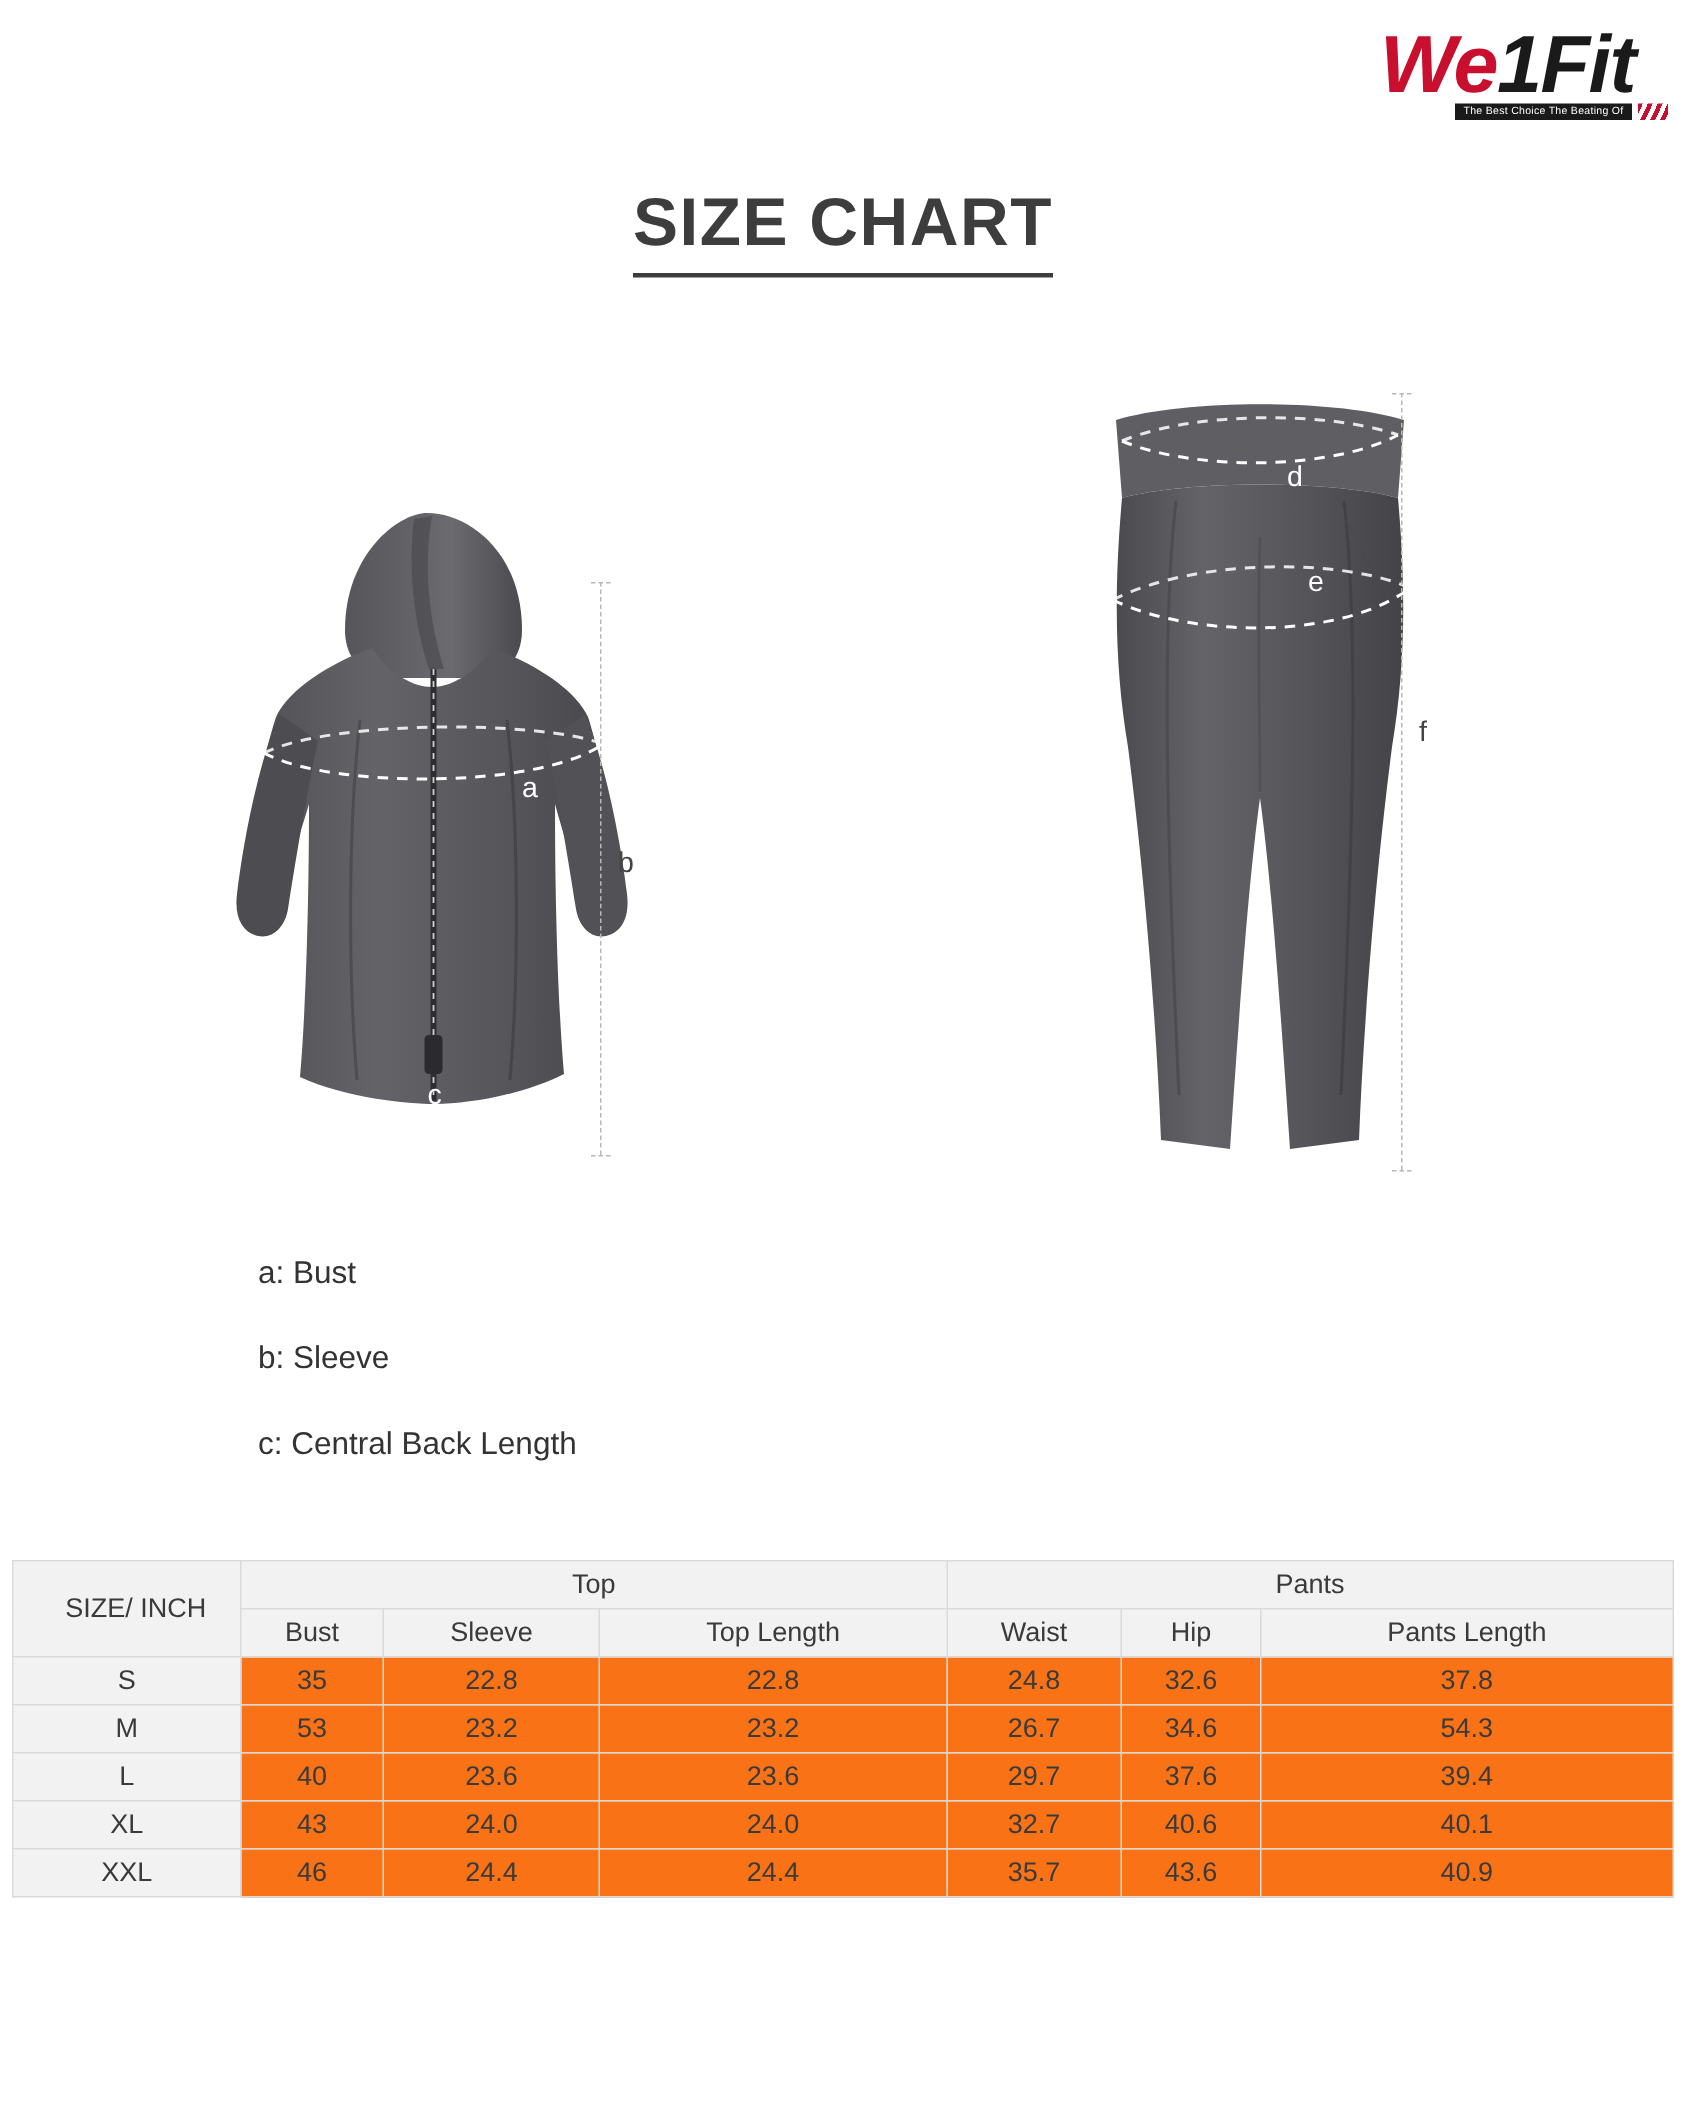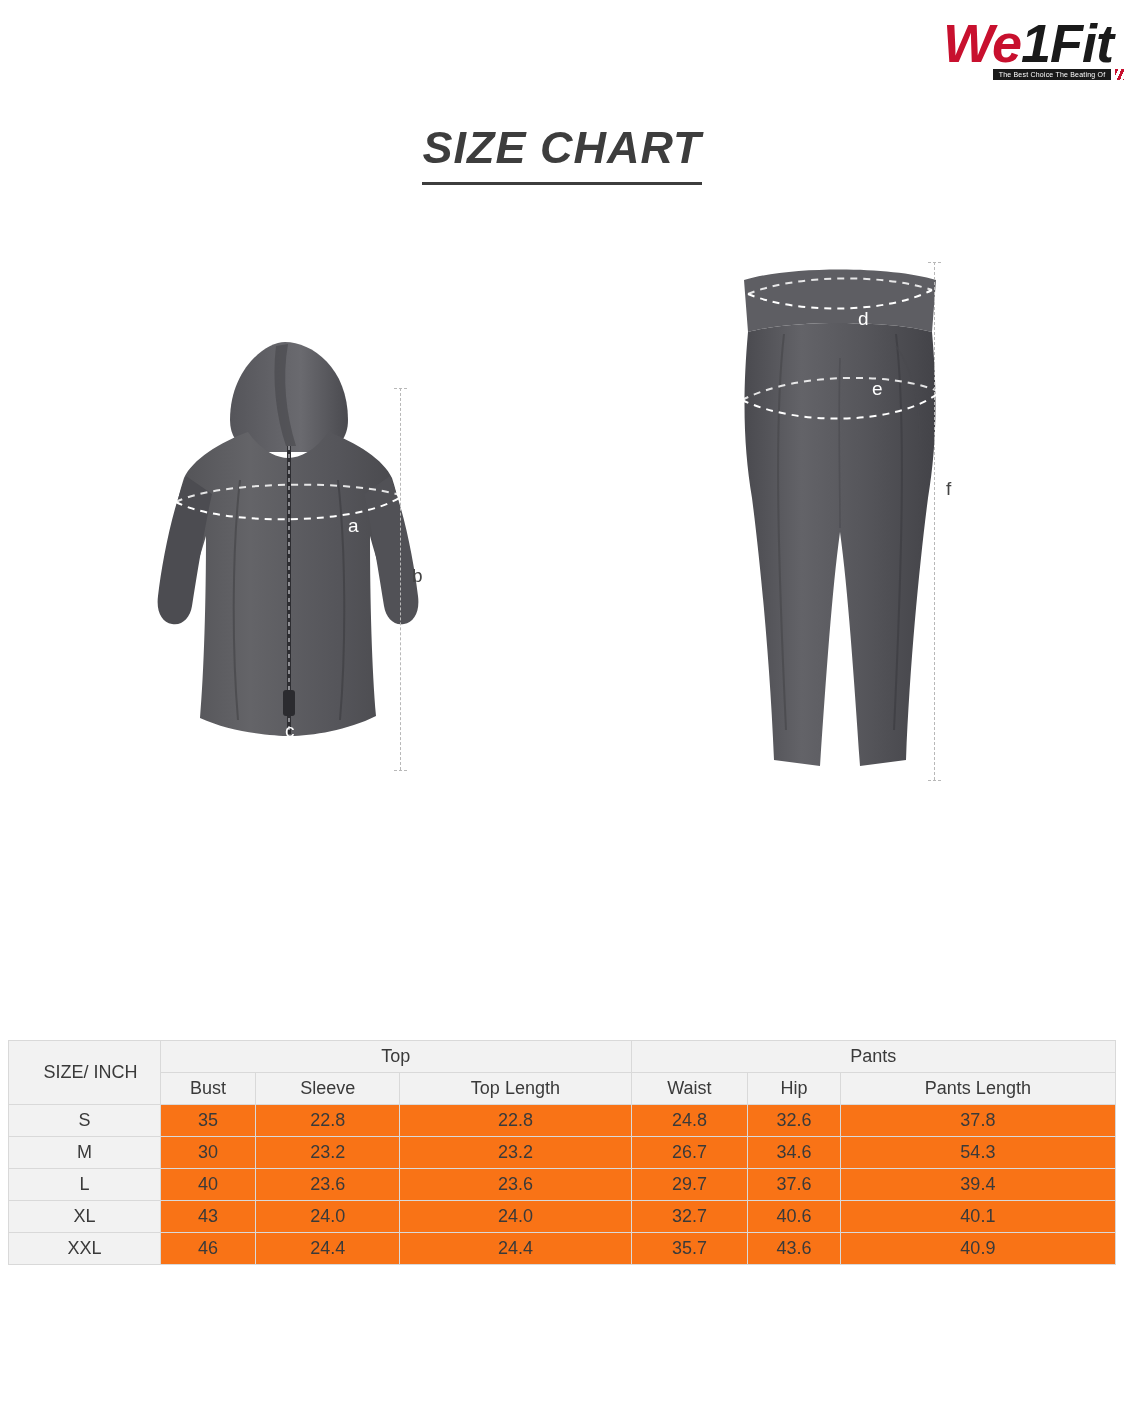--- a/index.html
+++ b/index.html
@@ -13,21 +13,21 @@
     width: 1124px;
     height: 1412px;
     background: #ffffff;
     overflow: hidden;
   }
 
   
   .logo {
     position: absolute;
     top: 14px;
-    right: 11px;
+    right: 34px;
     width: 230px;
     height: 74px;
   }
   .logo-text {
     position: absolute;
     top: 2px;
     left: 0;
     width: 230px;
     text-align: right;
     font-size: 54px;
@@ -71,21 +71,20 @@
     text-align: center;
   }
   .title {
     display: inline-block;
     font-size: 45px;
     font-weight: bold;
     letter-spacing: 1px;
     color: #3d3d3d;
     padding-bottom: 8px;
     border-bottom: 3px solid #3d3d3d;
-    font-style: italic;
   }
 
   
   .illus {
     position: absolute;
     top: 250px;
     left: 0;
     width: 1124px;
     height: 560px;
   }
@@ -244,20 +243,25 @@
       <div class="white-label" style="left:158px; top:48px;">d</div>
       <div class="white-label" style="left:172px; top:118px;">e</div>
     </div>
 
     <div class="dim-line" style="left:934px; top:12px; height:518px;"></div>
     <div class="dim-cap" style="left:928px; top:12px;"></div>
     <div class="dim-cap" style="left:928px; top:530px;"></div>
     <div class="dim-label" style="left:946px; top:228px;">f</div>
   </div>
 
+  <div class="legend legend-left">
+    <div class="legend-item">a: Bust</div>
+    <div class="legend-item">b: Sleeve</div>
+    <div class="legend-item">c: Central Back Length</div>
+  </div>
 
 
   <div class="table-wrap">
     <table>
       <thead>
         <tr>
           <th class="sizecol" rowspan="2">SIZE/ INCH</th>
           <th colspan="3">Top</th>
           <th colspan="3">Pants</th>
         </tr>
@@ -275,21 +279,21 @@
           <td>S</td>
           <td>35</td>
           <td>22.8</td>
           <td>22.8</td>
           <td>24.8</td>
           <td>32.6</td>
           <td>37.8</td>
         </tr>
         <tr>
           <td>M</td>
-          <td>30</td>
+          <td>53</td>
           <td>23.2</td>
           <td>23.2</td>
           <td>26.7</td>
           <td>34.6</td>
           <td>54.3</td>
         </tr>
         <tr>
           <td>L</td>
           <td>40</td>
           <td>23.6</td>

